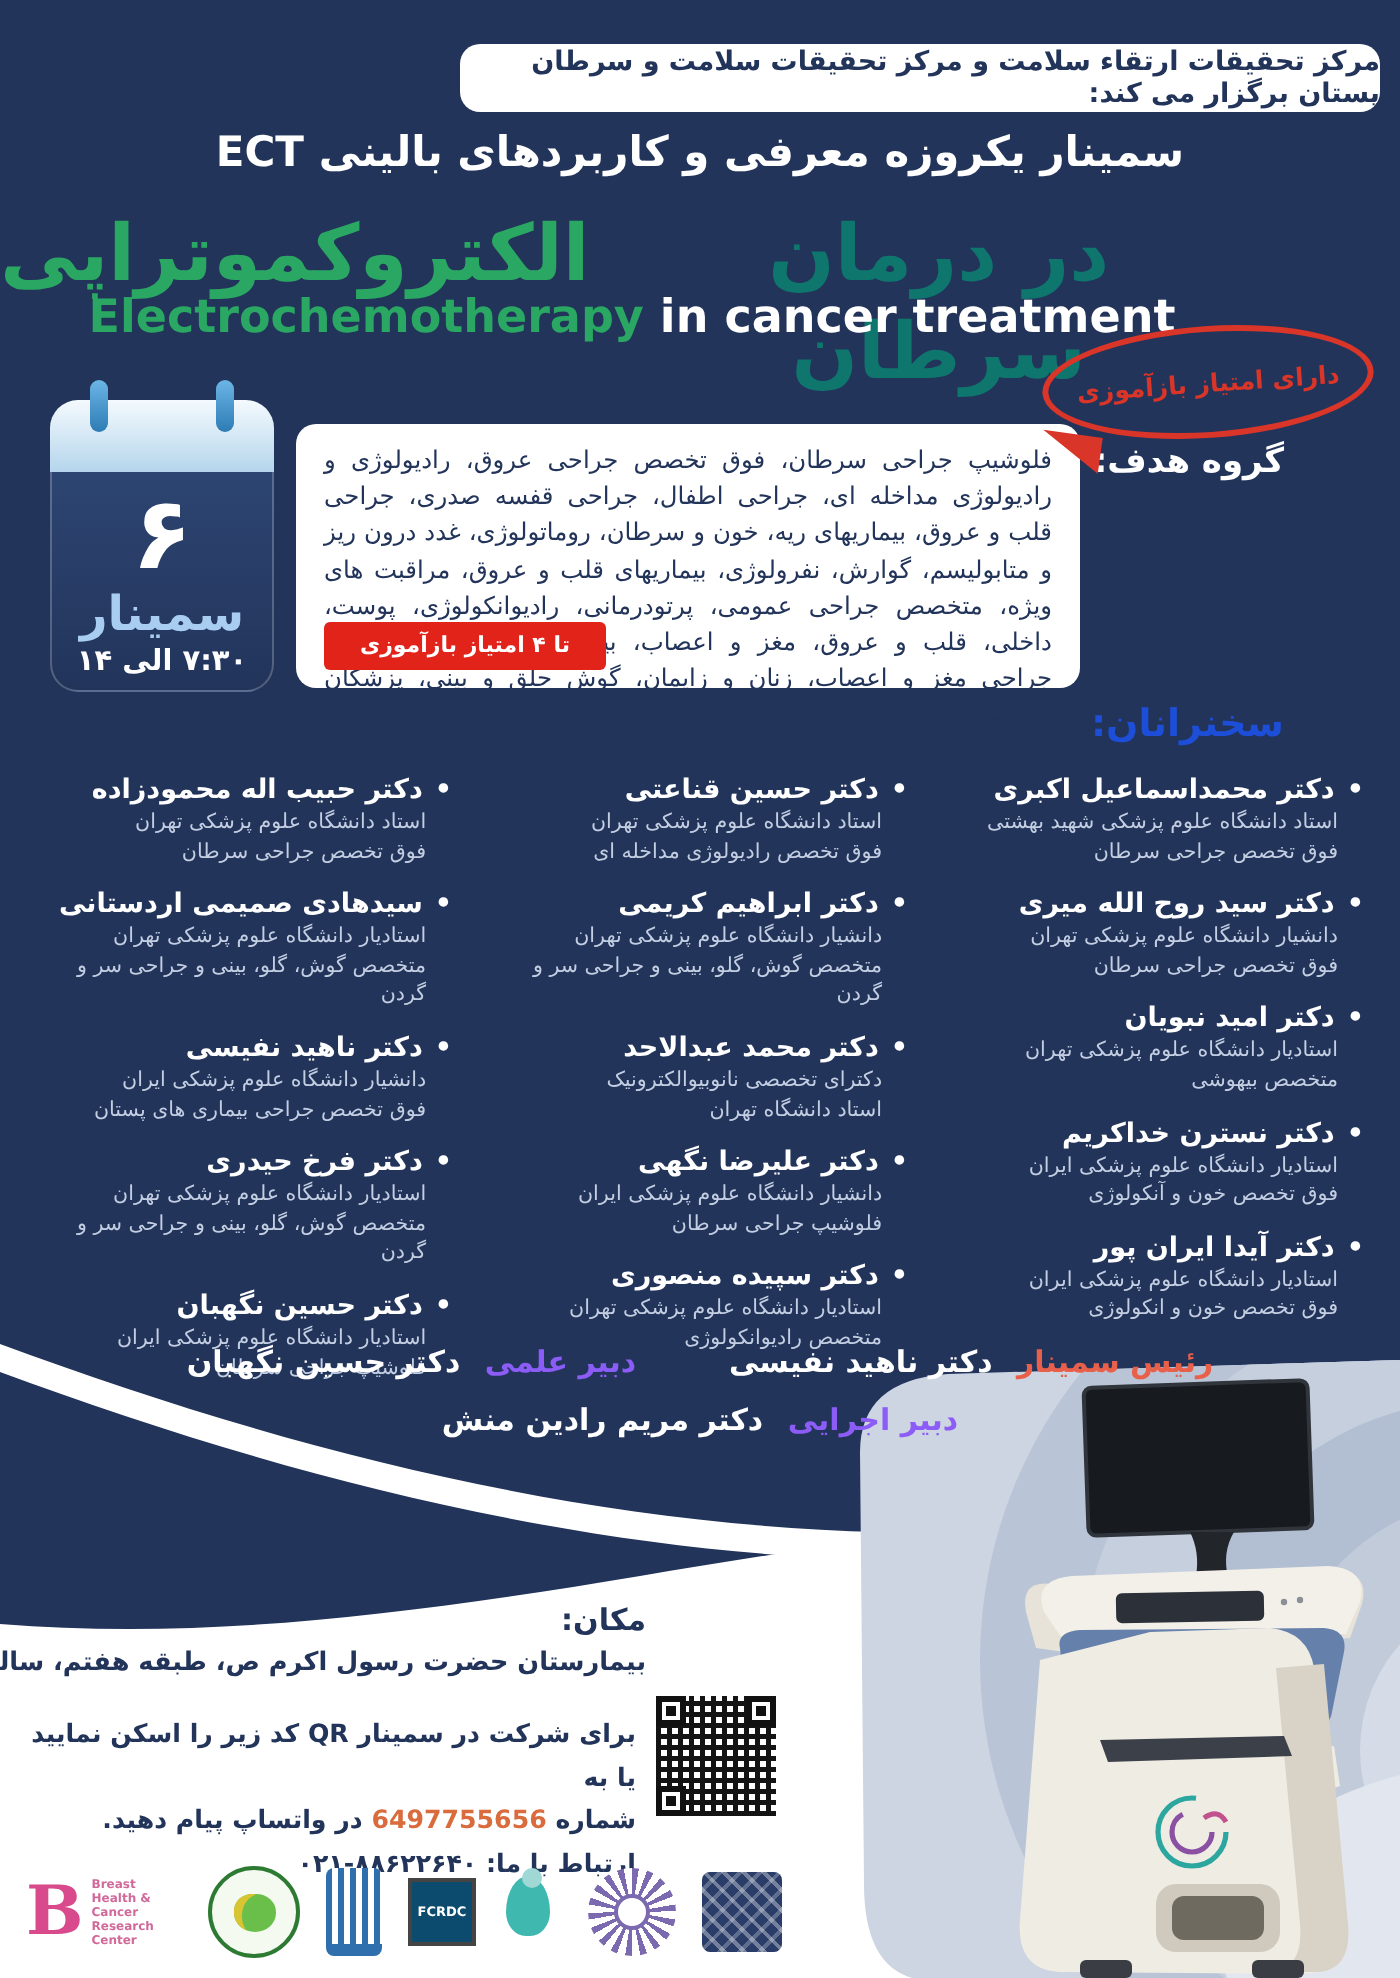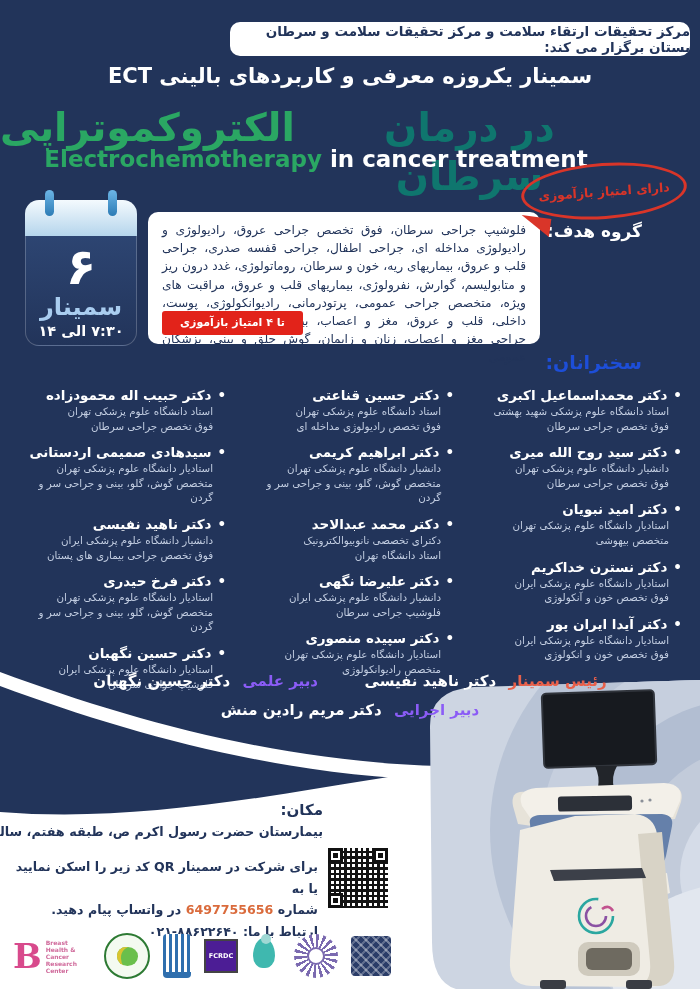--- a/index.html
+++ b/index.html
@@ -85,21 +85,21 @@
   .logo-b{width:78px;display:flex;align-items:center;gap:4px;}
   .logo-b .bchar{color:#d84a8c;font-size:34px;font-weight:800;font-family:"DejaVu Serif",serif;line-height:1;}
   .logo-b .btxt{color:#d06a9b;font-size:6px;line-height:7px;font-weight:700;}
   .logo-apple{width:46px;height:46px;border-radius:50%;border:2px solid #2d7a33;background:#f4faf0;
         position:relative;box-sizing:border-box;}
   .logo-apple::after{content:"";position:absolute;left:11px;top:12px;width:21px;height:19px;
         border-radius:48% 52% 55% 55%;background:#6abf4b;box-shadow:7px 2px 0 -3px #d9c431 inset;}
   .logo-pillar{width:28px;height:44px;border-radius:4px;background:
         repeating-linear-gradient(90deg,#2f6fae 0 3px,#ffffff 3px 6px);border-bottom:6px solid #2f6fae;
         box-sizing:border-box;}
-  .logo-fcrdc{width:34px;height:34px;background:#4c1d95;color:#ffffff;font-size:6.5px;font-weight:700;
+  .logo-fcrdc{width:34px;height:34px;background:#0c4a6e;color:#ffffff;font-size:6.5px;font-weight:700;
         display:flex;align-items:center;justify-content:center;border:2px solid #444444;box-sizing:border-box;}
   .logo-teal{width:30px;height:44px;position:relative;}
   .logo-teal::before{content:"";position:absolute;left:2px;top:4px;width:22px;height:30px;
         background:#3fb8af;border-radius:50% 50% 45% 45%/60% 60% 40% 40%;}
   .logo-teal::after{content:"";position:absolute;left:10px;top:0;width:10px;height:10px;
         background:#9fd8d4;border-radius:50%;}
   .logo-flower{width:44px;height:44px;border-radius:50%;position:relative;overflow:hidden;
         background:repeating-conic-gradient(#7b6ab0 0 9deg,#ffffff 9deg 20deg);}
   .logo-flower::after{content:"";position:absolute;inset:13px;background:#ffffff;border-radius:50%;
         border:2px solid #7b6ab0;}

